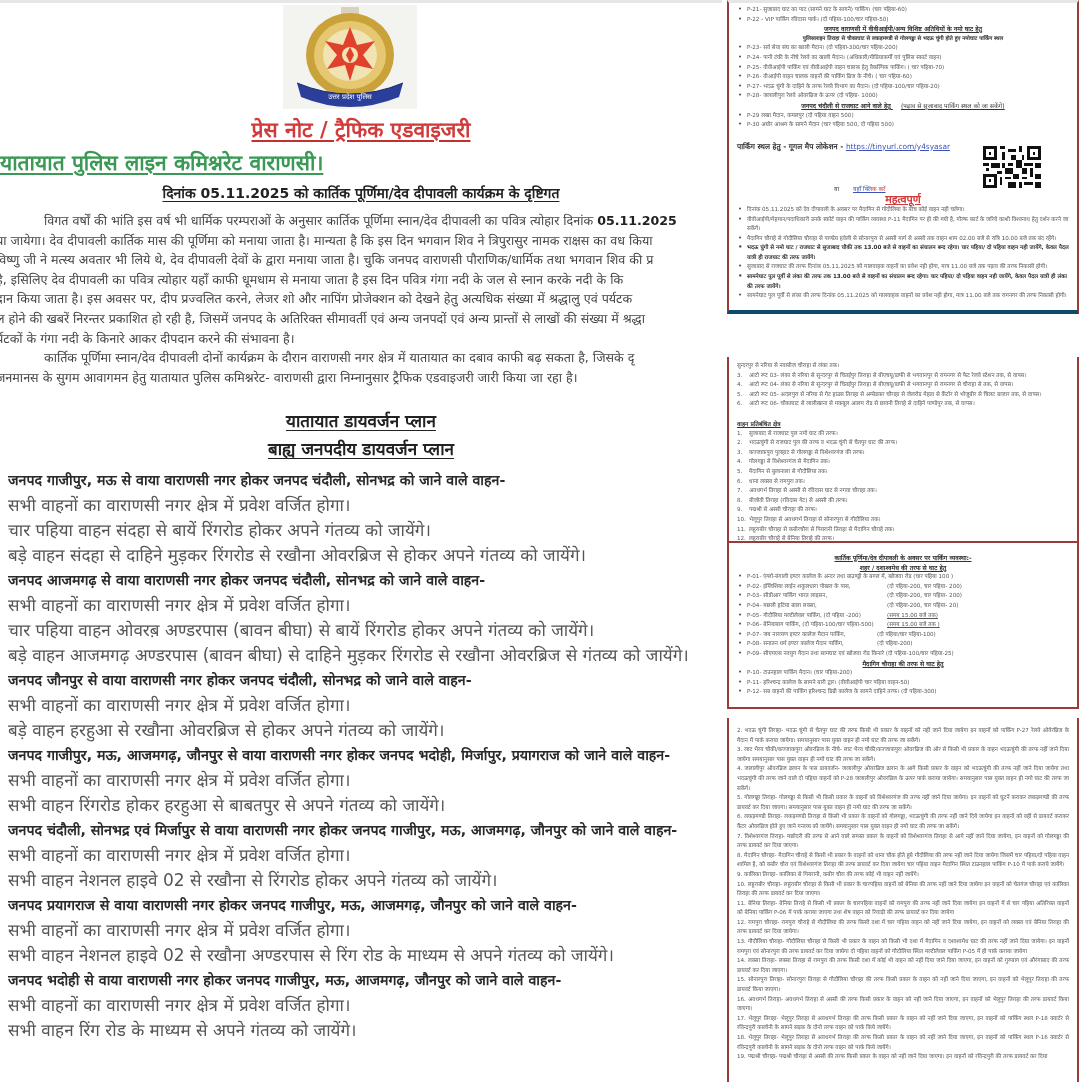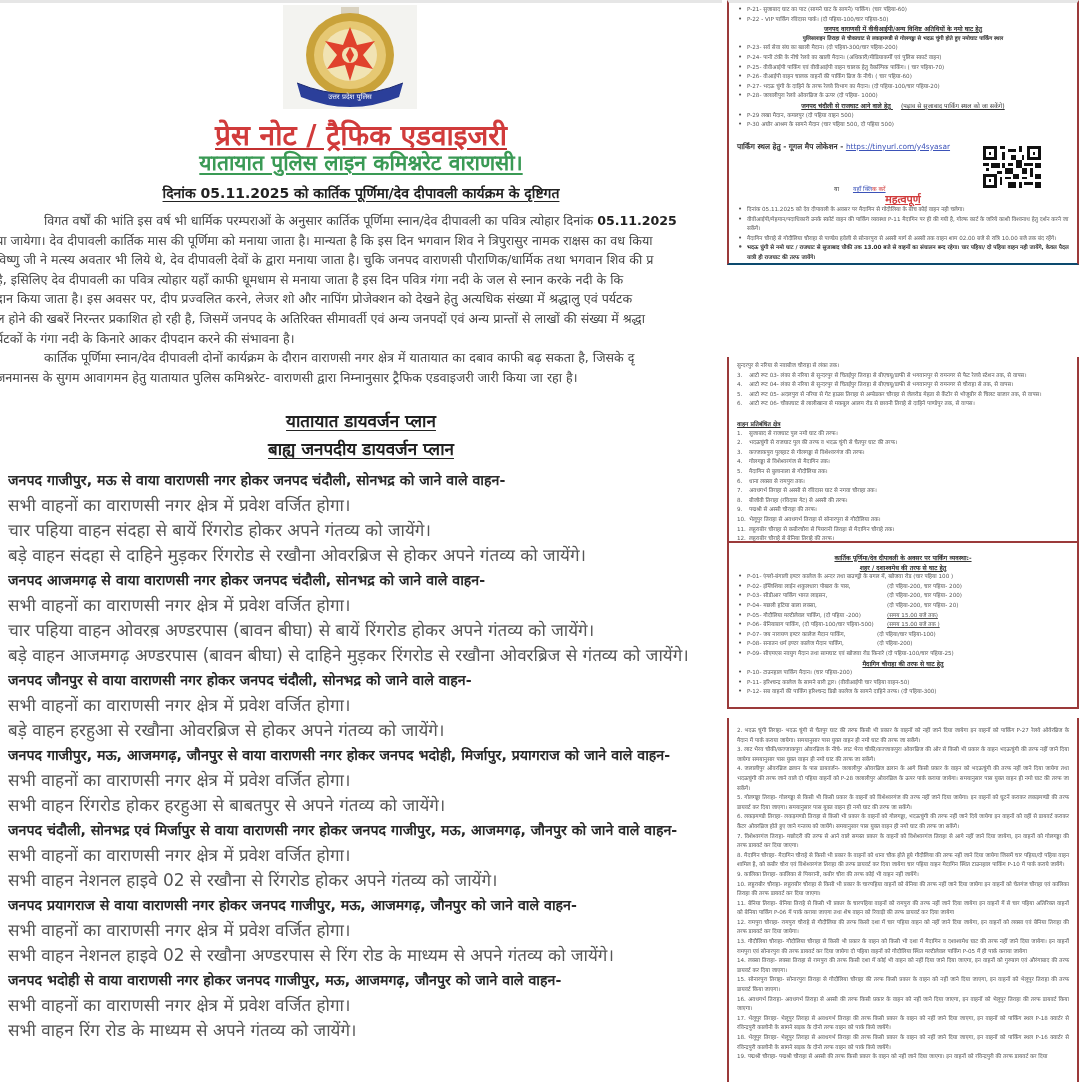--- a/index.html
+++ b/index.html
@@ -12,25 +12,25 @@
     background: #fff; overflow: hidden; border-top: 3px solid #e6e6e6;
   }
   .logo-wrap {
     position: absolute; left: 283px; top: 2px; width: 134px; height: 104px;
     background: #3b82f6;
   }
   .logo-wrap svg { width: 134px; height: 104px; display: block; }
 
   .title-red {
     position: absolute; left: 0; width: 722px; top: 112px; text-align: center;
-    font-size: 28px; font-weight: bold; color: #d13b3b;
+    font-size: 21px; font-weight: bold; color: #d13b3b;
     text-decoration: underline; text-decoration-color: #c23030; text-underline-offset: 3px;
   }
   .title-green {
-    position: absolute; left: 0; width: 722px; top: 145px; text-align: center;
+    position: absolute; left: 0; width: 722px; top: 145px; text-align: left;
     font-size: 21px; font-weight: bold; color: #3a9a55;
     text-decoration: underline; text-decoration-color: #3a9a55; text-underline-offset: 3px;
   }
   .title-date {
     position: absolute; left: 0; width: 722px; top: 180px; text-align: center;
     font-size: 14px; font-weight: bold; color: #222;
     text-decoration: underline; text-underline-offset: 3px;
   }
   .intro {
     position: absolute; left: -4px; top: 208px; width: 735px;
@@ -55,21 +55,21 @@
   .route-head { font-size: 14.2px; font-weight: bold; color: #2a2a2a; height: 24.6px; line-height: 24.6px; }
   .route-line { font-size: 17px; color: #555; height: 25.2px; line-height: 25.2px; }
 
   
   .panel {
     position: absolute; left: 727px; width: 352px; background: #fff; overflow: hidden;
     border-left: 2px solid #9b3a3a; border-right: 2px solid #9b3a3a;
     font-size: 5.6px; line-height: 9.6px; color: #555;
   }
   .panel .inner { padding: 0 8px 0 8px; }
-  .p1 { top: 0; height: 265px; border-bottom: 2px solid #0c4a6e; border-top: 3px solid #e6e6e6; }
+  .p1 { top: 0; height: 314px; border-bottom: 4px solid #0c4a6e; border-top: 3px solid #e6e6e6; }
   .p2 { top: 357px; height: 186px; border-bottom: 2px solid #9b3a3a; }
   .p3 { top: 543px; height: 166px; border-bottom: 2px solid #9b3a3a; }
   .p4 { top: 718px; height: 364px; }
 
   .bul { padding-left: 10px; position: relative; white-space: nowrap; overflow: hidden; }
   .bul::before { content: "•"; position: absolute; left: 1px; top: 0; color: #555; font-size: 7px; }
   .bul.wrap { white-space: normal; }
   .bul.bold { font-weight: bold; color: #333; }
   .num { padding-left: 12px; position: relative; white-space: nowrap; overflow: hidden; }
   .num .n { position: absolute; left: 0; top: 0; }

